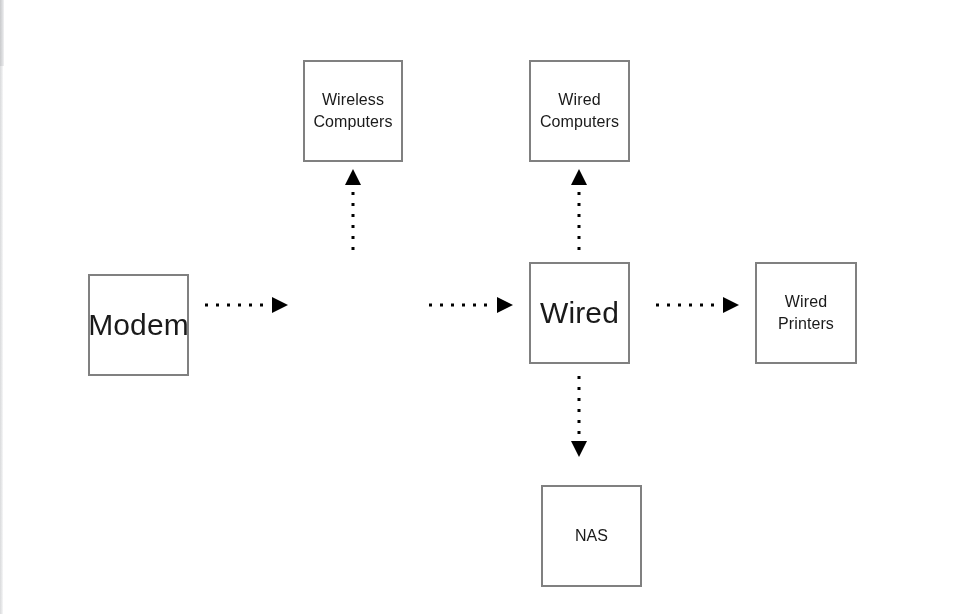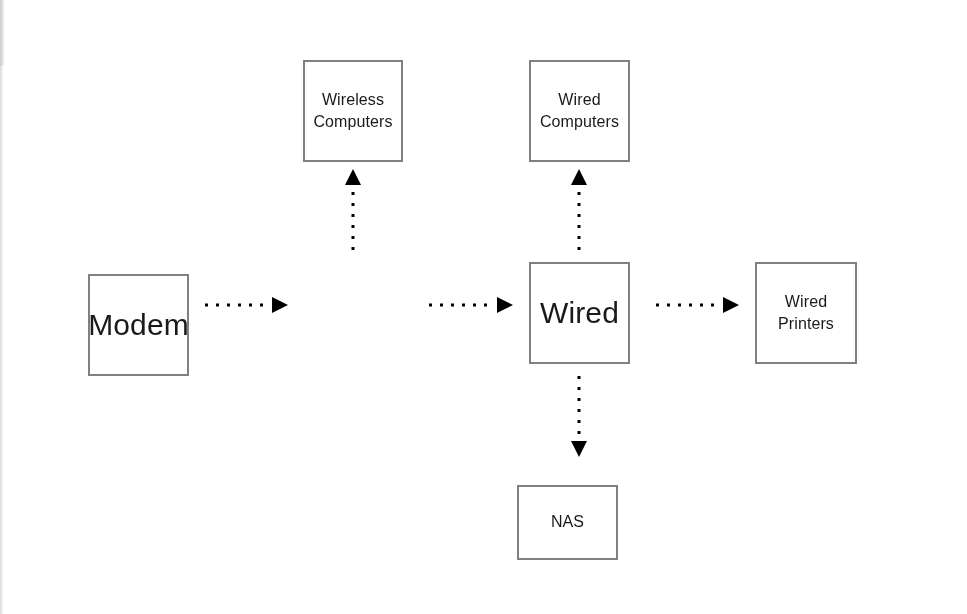--- a/index.html
+++ b/index.html
@@ -107,21 +107,21 @@
 
   <div class="node-box size-large" style="left:529px; top:262px; width:101px; height:102px;">
     <span class="node-label">Wired</span>
   </div>
 
   <div class="node-box size-small" style="left:755px; top:262px; width:102px; height:102px;">
     <span class="node-label">Wired
 Printers</span>
   </div>
 
-  <div class="node-box size-small" style="left:517px; top:485px; width:101px; height:75px;">
+  <div class="node-box size-small" style="left:541px; top:485px; width:101px; height:102px;">
     <span class="node-label">NAS</span>
   </div>
 
   <div class="connector" style="left:204px; top:294px; width:86px; height:22px;">
     <svg width="86" height="22" viewBox="0 0 86 22">
       <line class="dot-path" x1="1" y1="11" x2="66" y2="11"></line>
       <polygon class="arrow-head" points="68,3 84,11 68,19"></polygon>
     </svg>
   </div>
 

